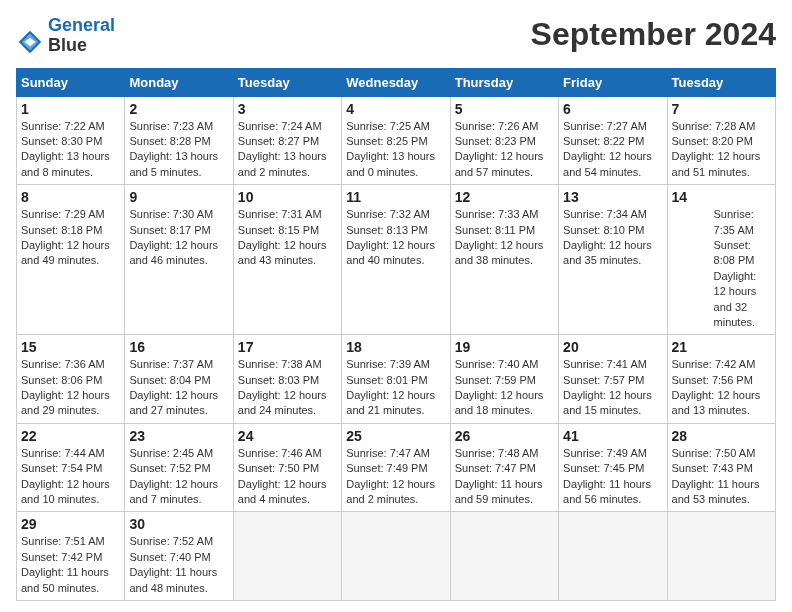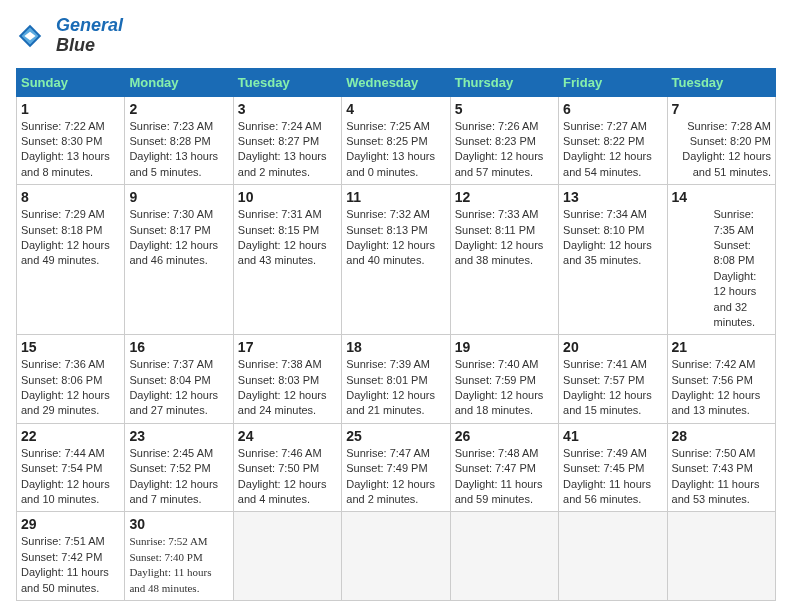--- a/index.html
+++ b/index.html
@@ -11,23 +11,22 @@
       padding: 16px;
     }
     .header {
       display: flex;
       justify-content: space-between;
       align-items: flex-start;
       margin-bottom: 12px;
     }
     .logo {
       display: flex;
-      align-items: center;
-      gap: 12px;
-      font-style: italic;
+      align-items: flex-end;
+      gap: 4px;
     }
     .logo-text {
       font-size: 18px;
       font-weight: bold;
       color: #333;
       line-height: 1.1;
     }
     .logo-text span {
       color: #1a6bb5;
     }
@@ -47,21 +46,21 @@
       font-size: 16px;
       color: #555;
     }
     table {
       width: 100%;
       border-collapse: collapse;
       font-size: 11px;
     }
     thead th {
       background-color: #1a6bb5;
-      color: #86efac;
+      color: #ffffff;
       padding: 6px 4px;
       text-align: left;
       font-size: 13px;
       font-weight: bold;
       border: 1px solid #1a6bb5;
     }
     td {
       border: 1px solid #ccc;
       vertical-align: top;
       padding: 4px;
@@ -93,20 +92,21 @@
       <polygon points="20,4 36,20 20,36 4,20" fill="#1a6bb5"></polygon>
       <polygon points="20,8 32,20 20,32 8,20" fill="#5aaae0"></polygon>
       <polygon points="20,14 28,20 20,26 12,20" fill="#fff"></polygon>
     </svg>
     <div class="logo-text">
       <div><span>General</span></div>
       <div>Blue</div>
     </div>
   </div>
   <div class="title-area">
+    <div class="month-title">September 2024</div>
   </div>
 </div>
 
 <table>
   <thead>
     <tr id="header-row">
         <th>Sunday</th>
         <th>Monday</th>
         <th>Tuesday</th>
         <th>Wednesday</th>
@@ -154,21 +154,21 @@
         </td>
         <td>
           <span class="day-num">6</span>
           <div class="day-info" style="white-space: pre-line;">Sunrise: 7:27 AM
 Sunset: 8:22 PM
 Daylight: 12 hours
 and 54 minutes.</div>
         </td>
         <td>
           <span class="day-num">7</span>
-          <div class="day-info" style="white-space: pre-line; text-align: right;">Sunrise: 7:28 AM
+          <div class="day-info" style="white-space: pre-line;">Sunrise: 7:28 AM
 Sunset: 8:20 PM
 Daylight: 12 hours
 and 51 minutes.</div>
         </td>
       </tr>
       <tr>
         <td>
           <span class="day-num">8</span>
           <div class="day-info" style="white-space: pre-line;">Sunrise: 7:29 AM
 Sunset: 8:18 PM
@@ -323,21 +323,21 @@
       <tr>
         <td>
           <span class="day-num">29</span>
           <div class="day-info" style="white-space: pre-line;">Sunrise: 7:51 AM
 Sunset: 7:42 PM
 Daylight: 11 hours
 and 50 minutes.</div>
         </td>
         <td>
           <span class="day-num">30</span>
-          <div class="day-info" style="white-space: pre-line; font-family: Liberation Serif, serif;">Sunrise: 7:52 AM
+          <div class="day-info" style="white-space: pre-line;">Sunrise: 7:52 AM
 Sunset: 7:40 PM
 Daylight: 11 hours
 and 48 minutes.</div>
         </td>
         <td class="empty"></td>
         <td class="empty"></td>
         <td class="empty"></td>
         <td class="empty"></td>
         <td class="empty"></td>
       </tr>

